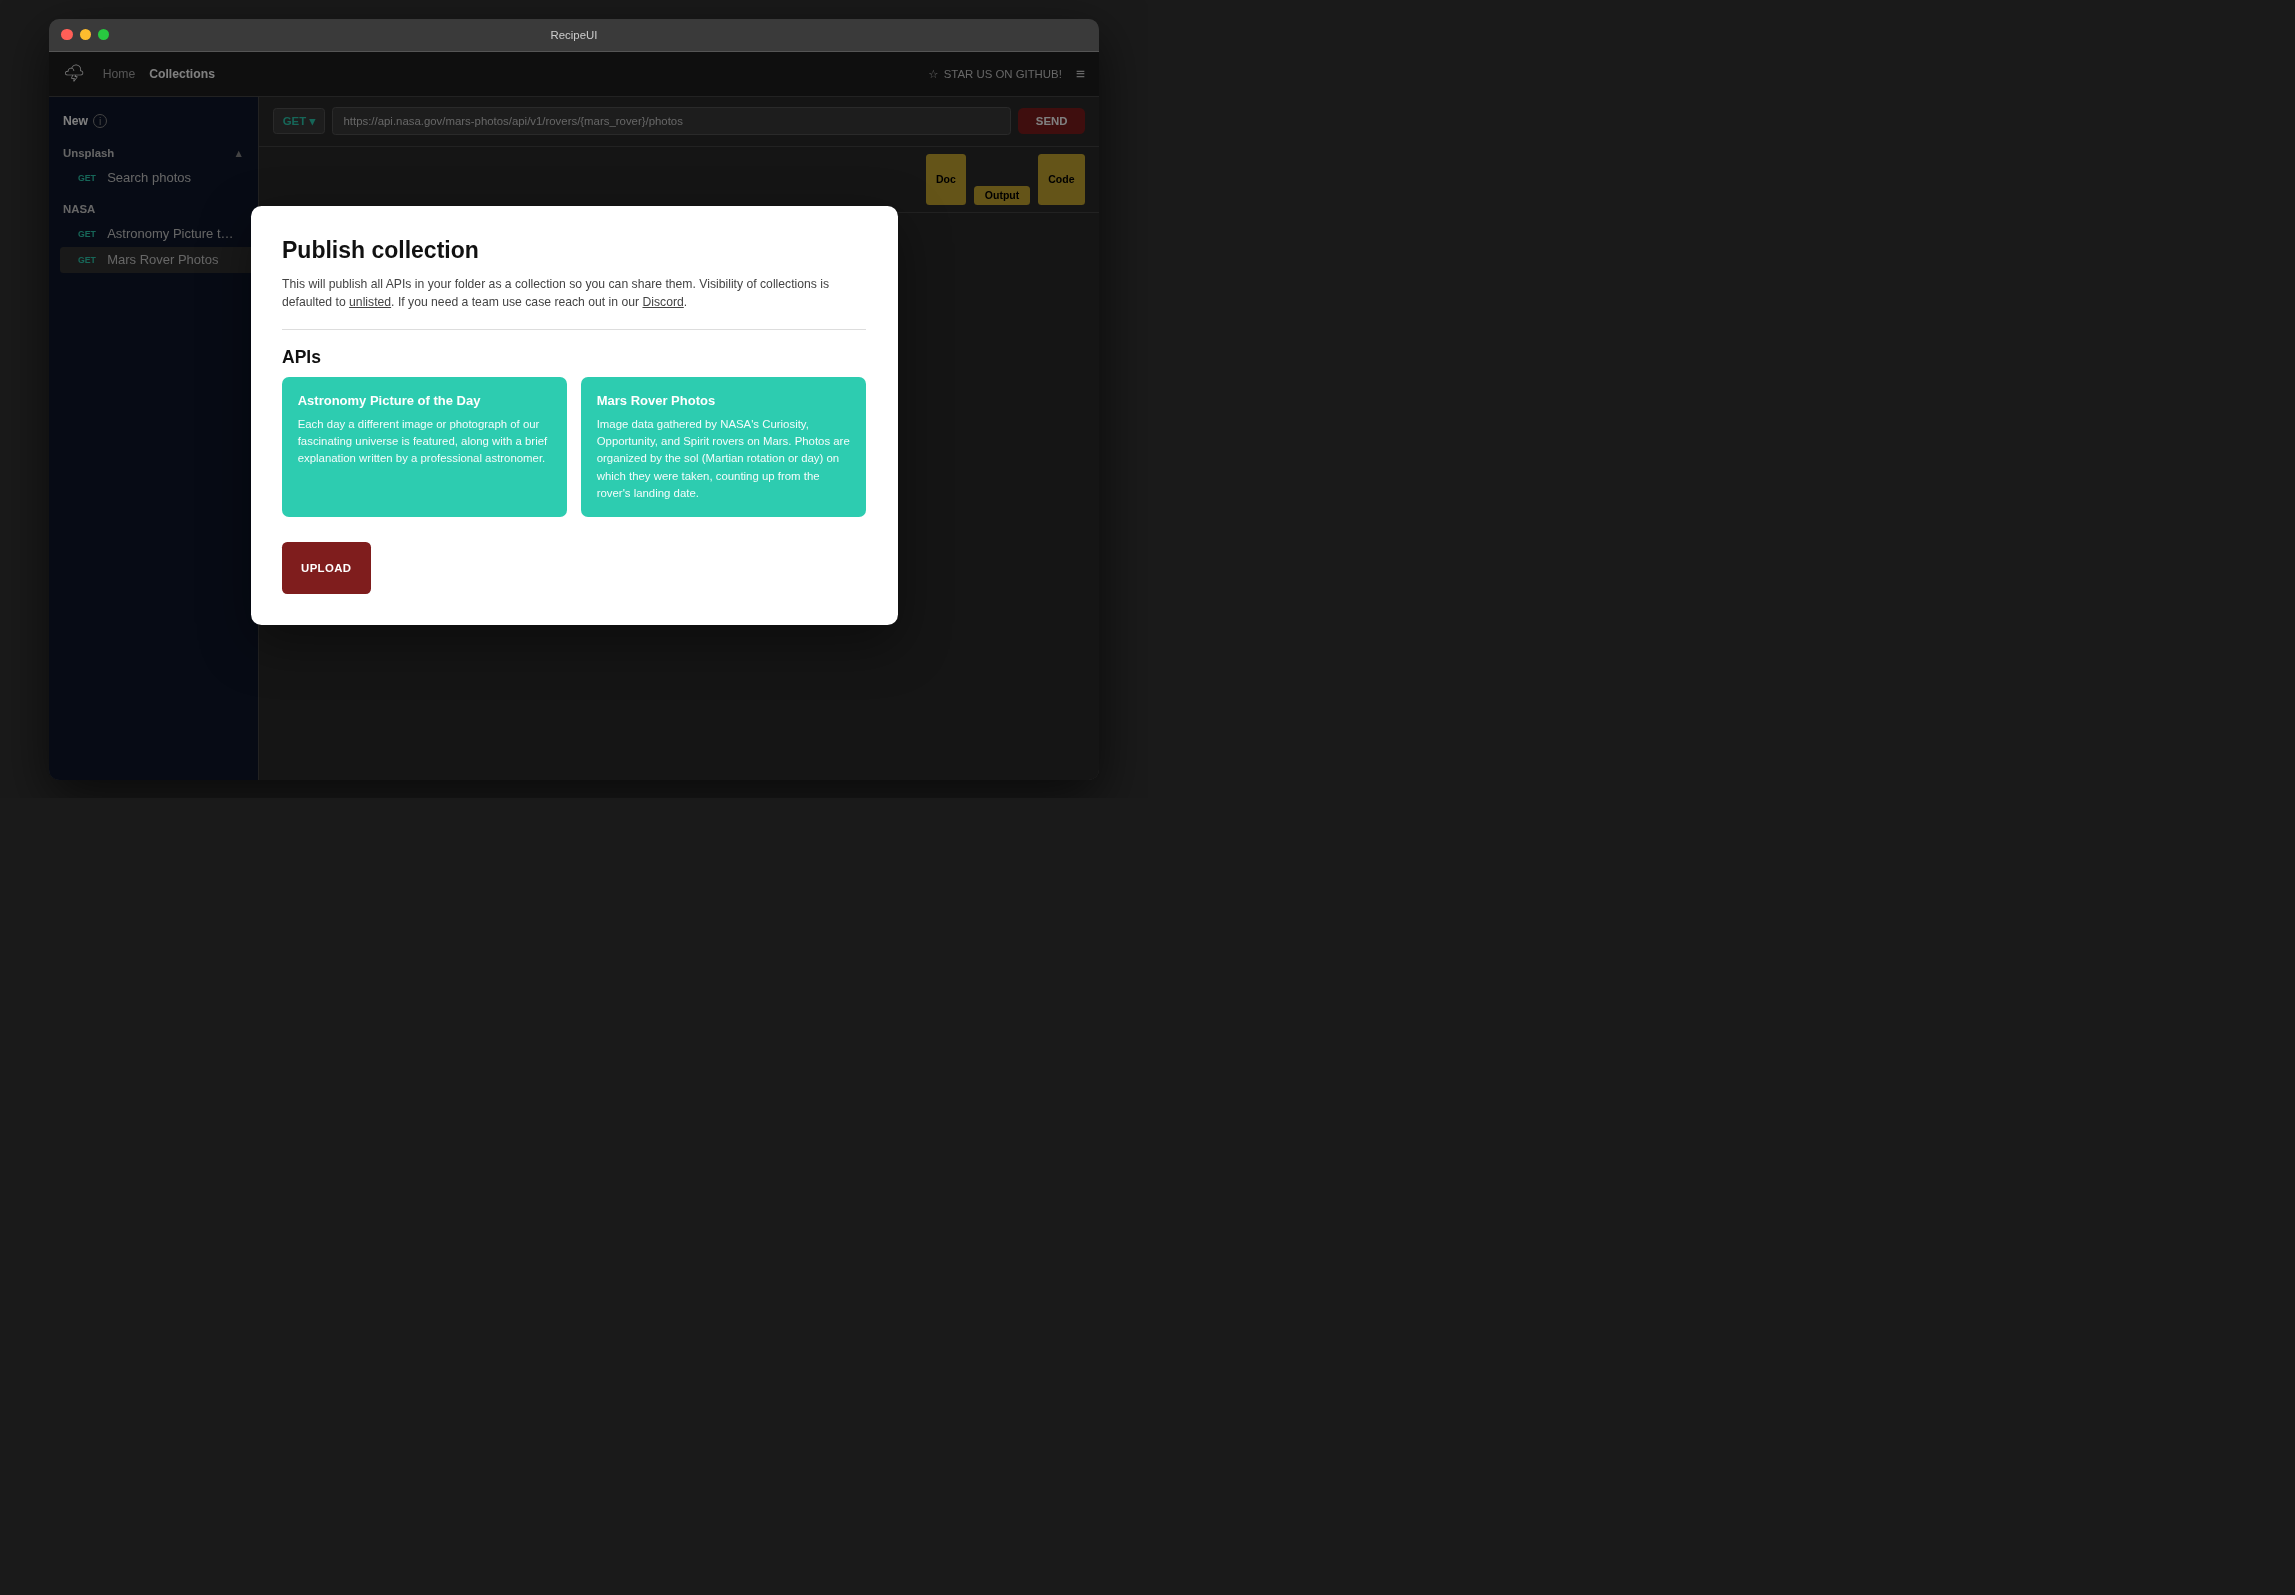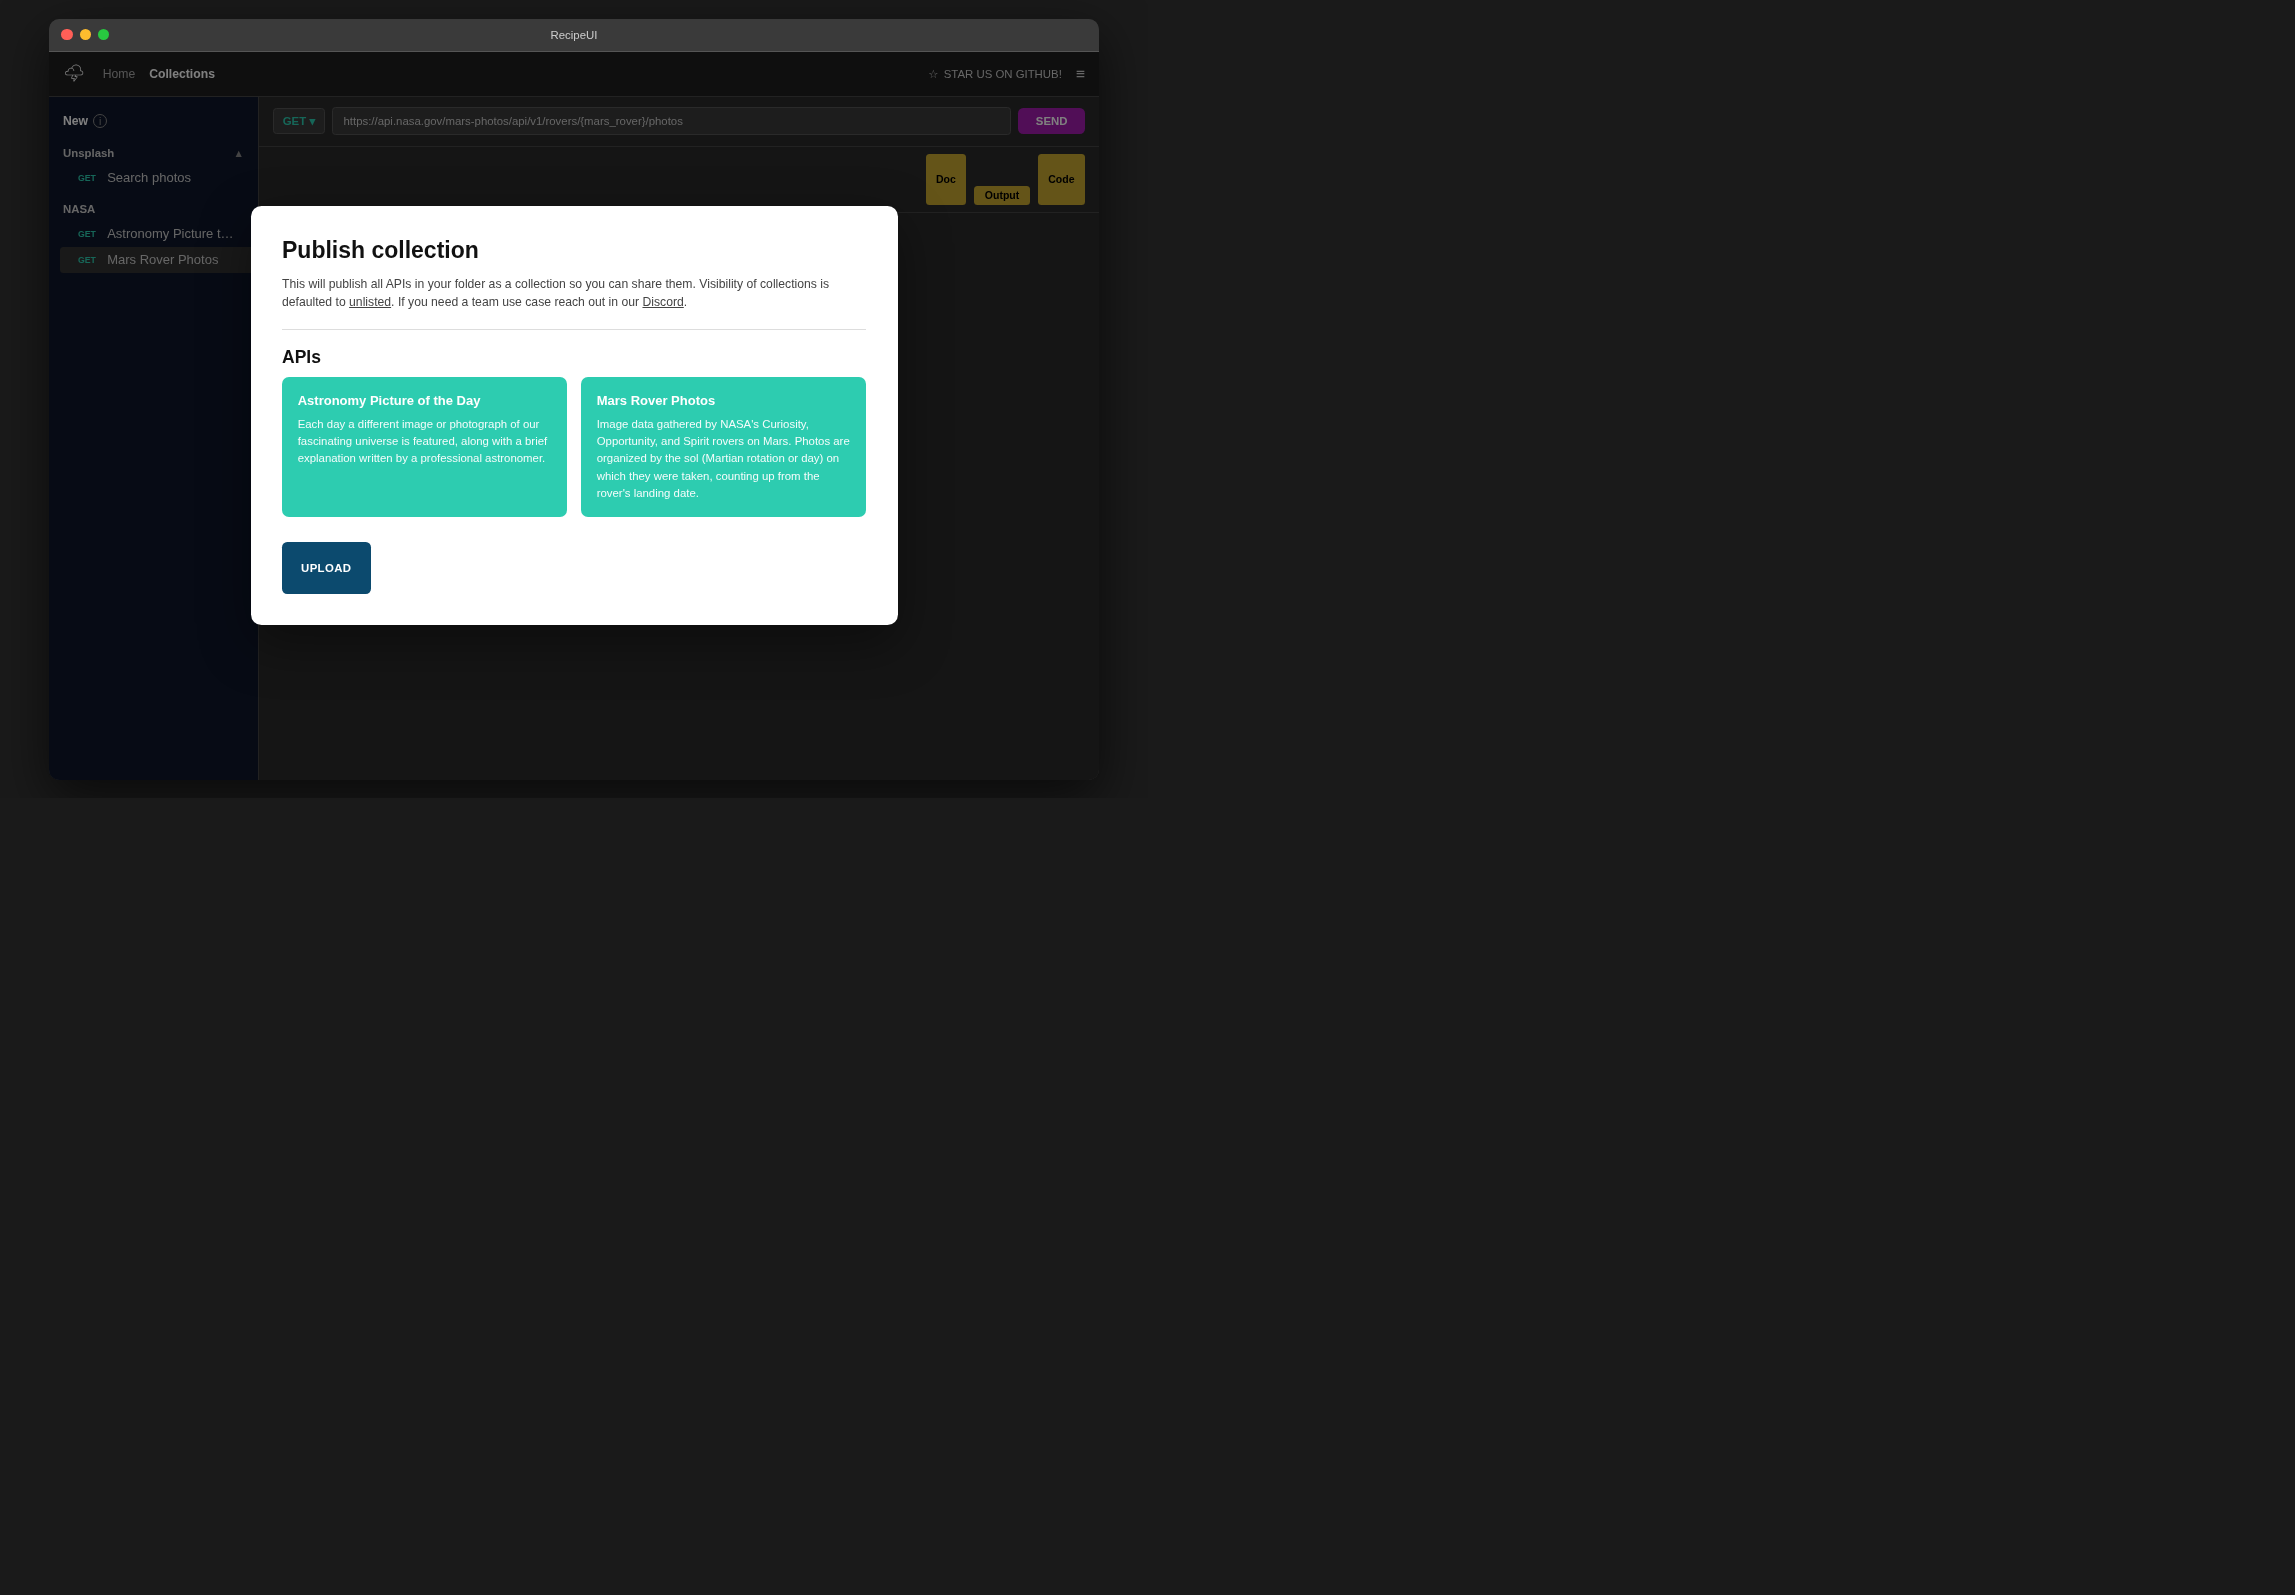--- a/index.html
+++ b/index.html
@@ -273,21 +273,21 @@
       flex: 1;
       background: #3a3a3a;
       border: 0.9px solid #555;
       border-radius: 3.5px;
       padding: 7px 10.5px;
       color: #ccc;
       font-size: 11.4px;
     }
 
     .send-button {
-      background: #a21caf;
+      background: #7f1d1d;
       color: #fff;
       border: none;
       border-radius: 5.2px;
       padding: 7px 17.5px;
       font-size: 11.4px;
       font-weight: 700;
       cursor: pointer;
     }
 
     .tabs-bar {
@@ -389,21 +389,21 @@
       margin-bottom: 8.7px;
     }
 
     .api-card-desc {
       font-size: 11.4px;
       line-height: 1.5;
       opacity: 0.95;
     }
 
     .upload-button {
-      background: #0c4a6e;
+      background: #7f1d1d;
       color: #fff;
       border: none;
       border-radius: 5.2px;
       padding: 20px 19px;
       font-size: 11.4px;
       font-weight: 700;
       cursor: pointer;
       letter-spacing: 0.4px;
     }
   </style>

